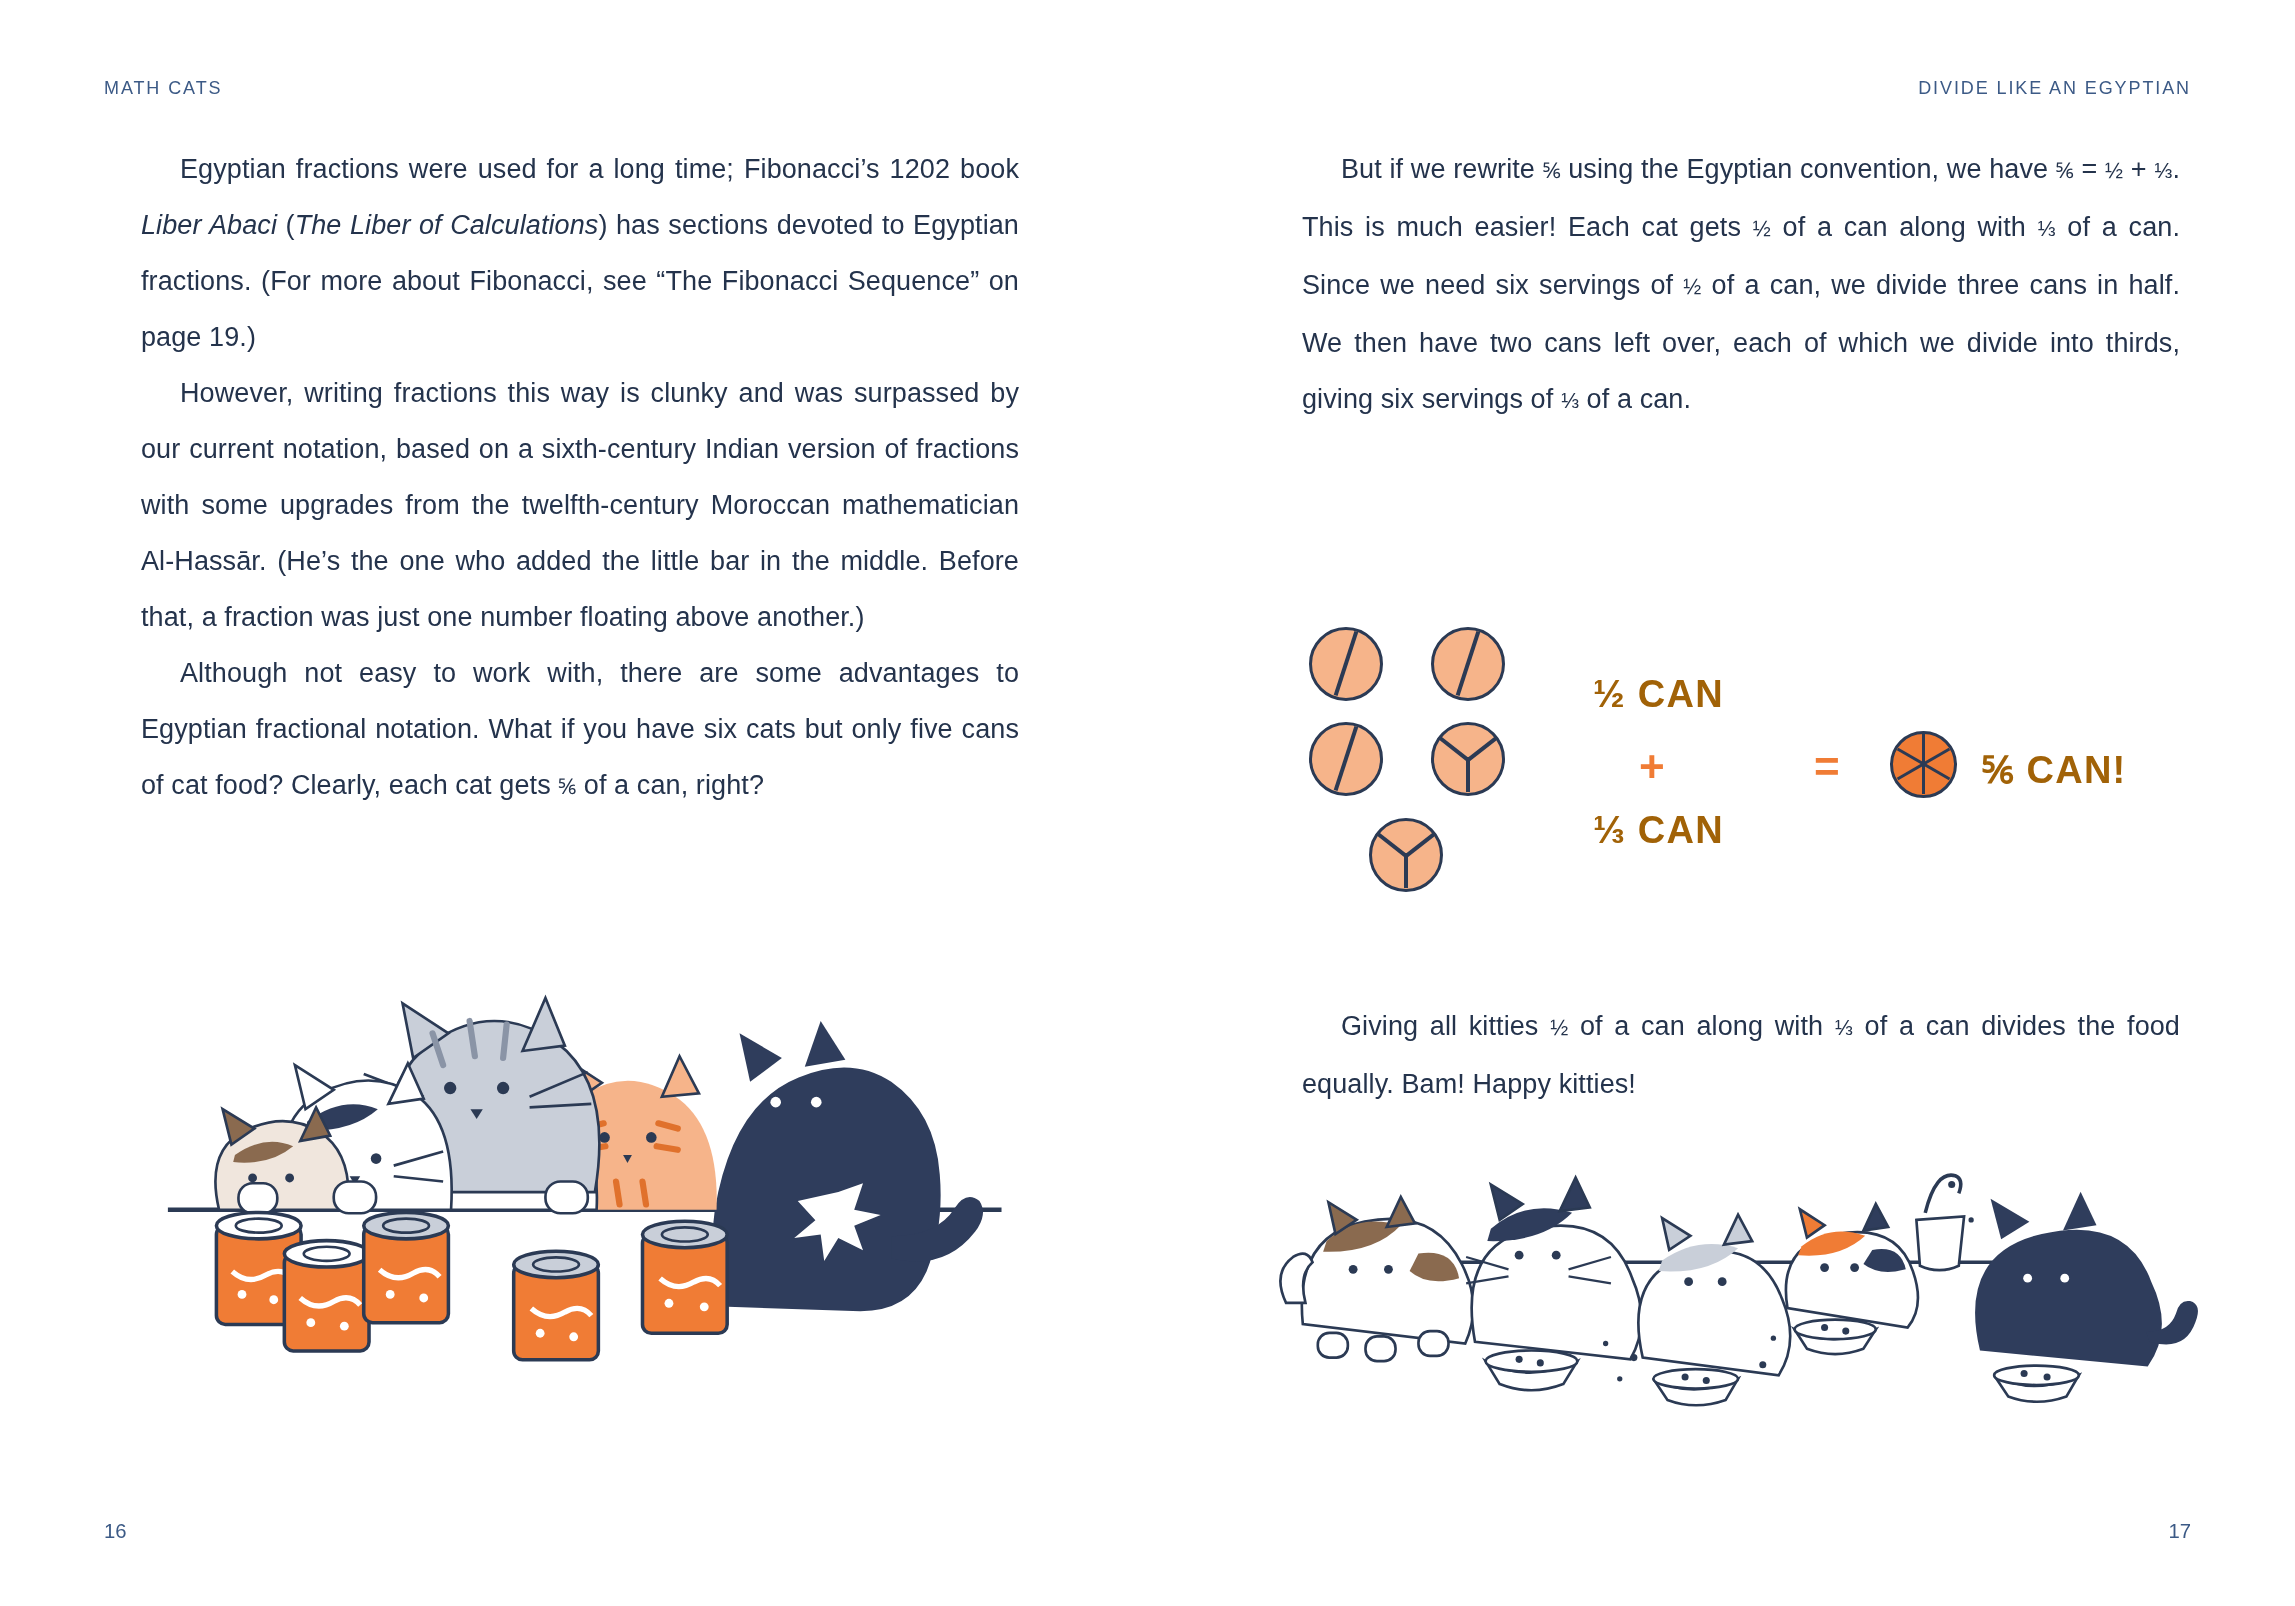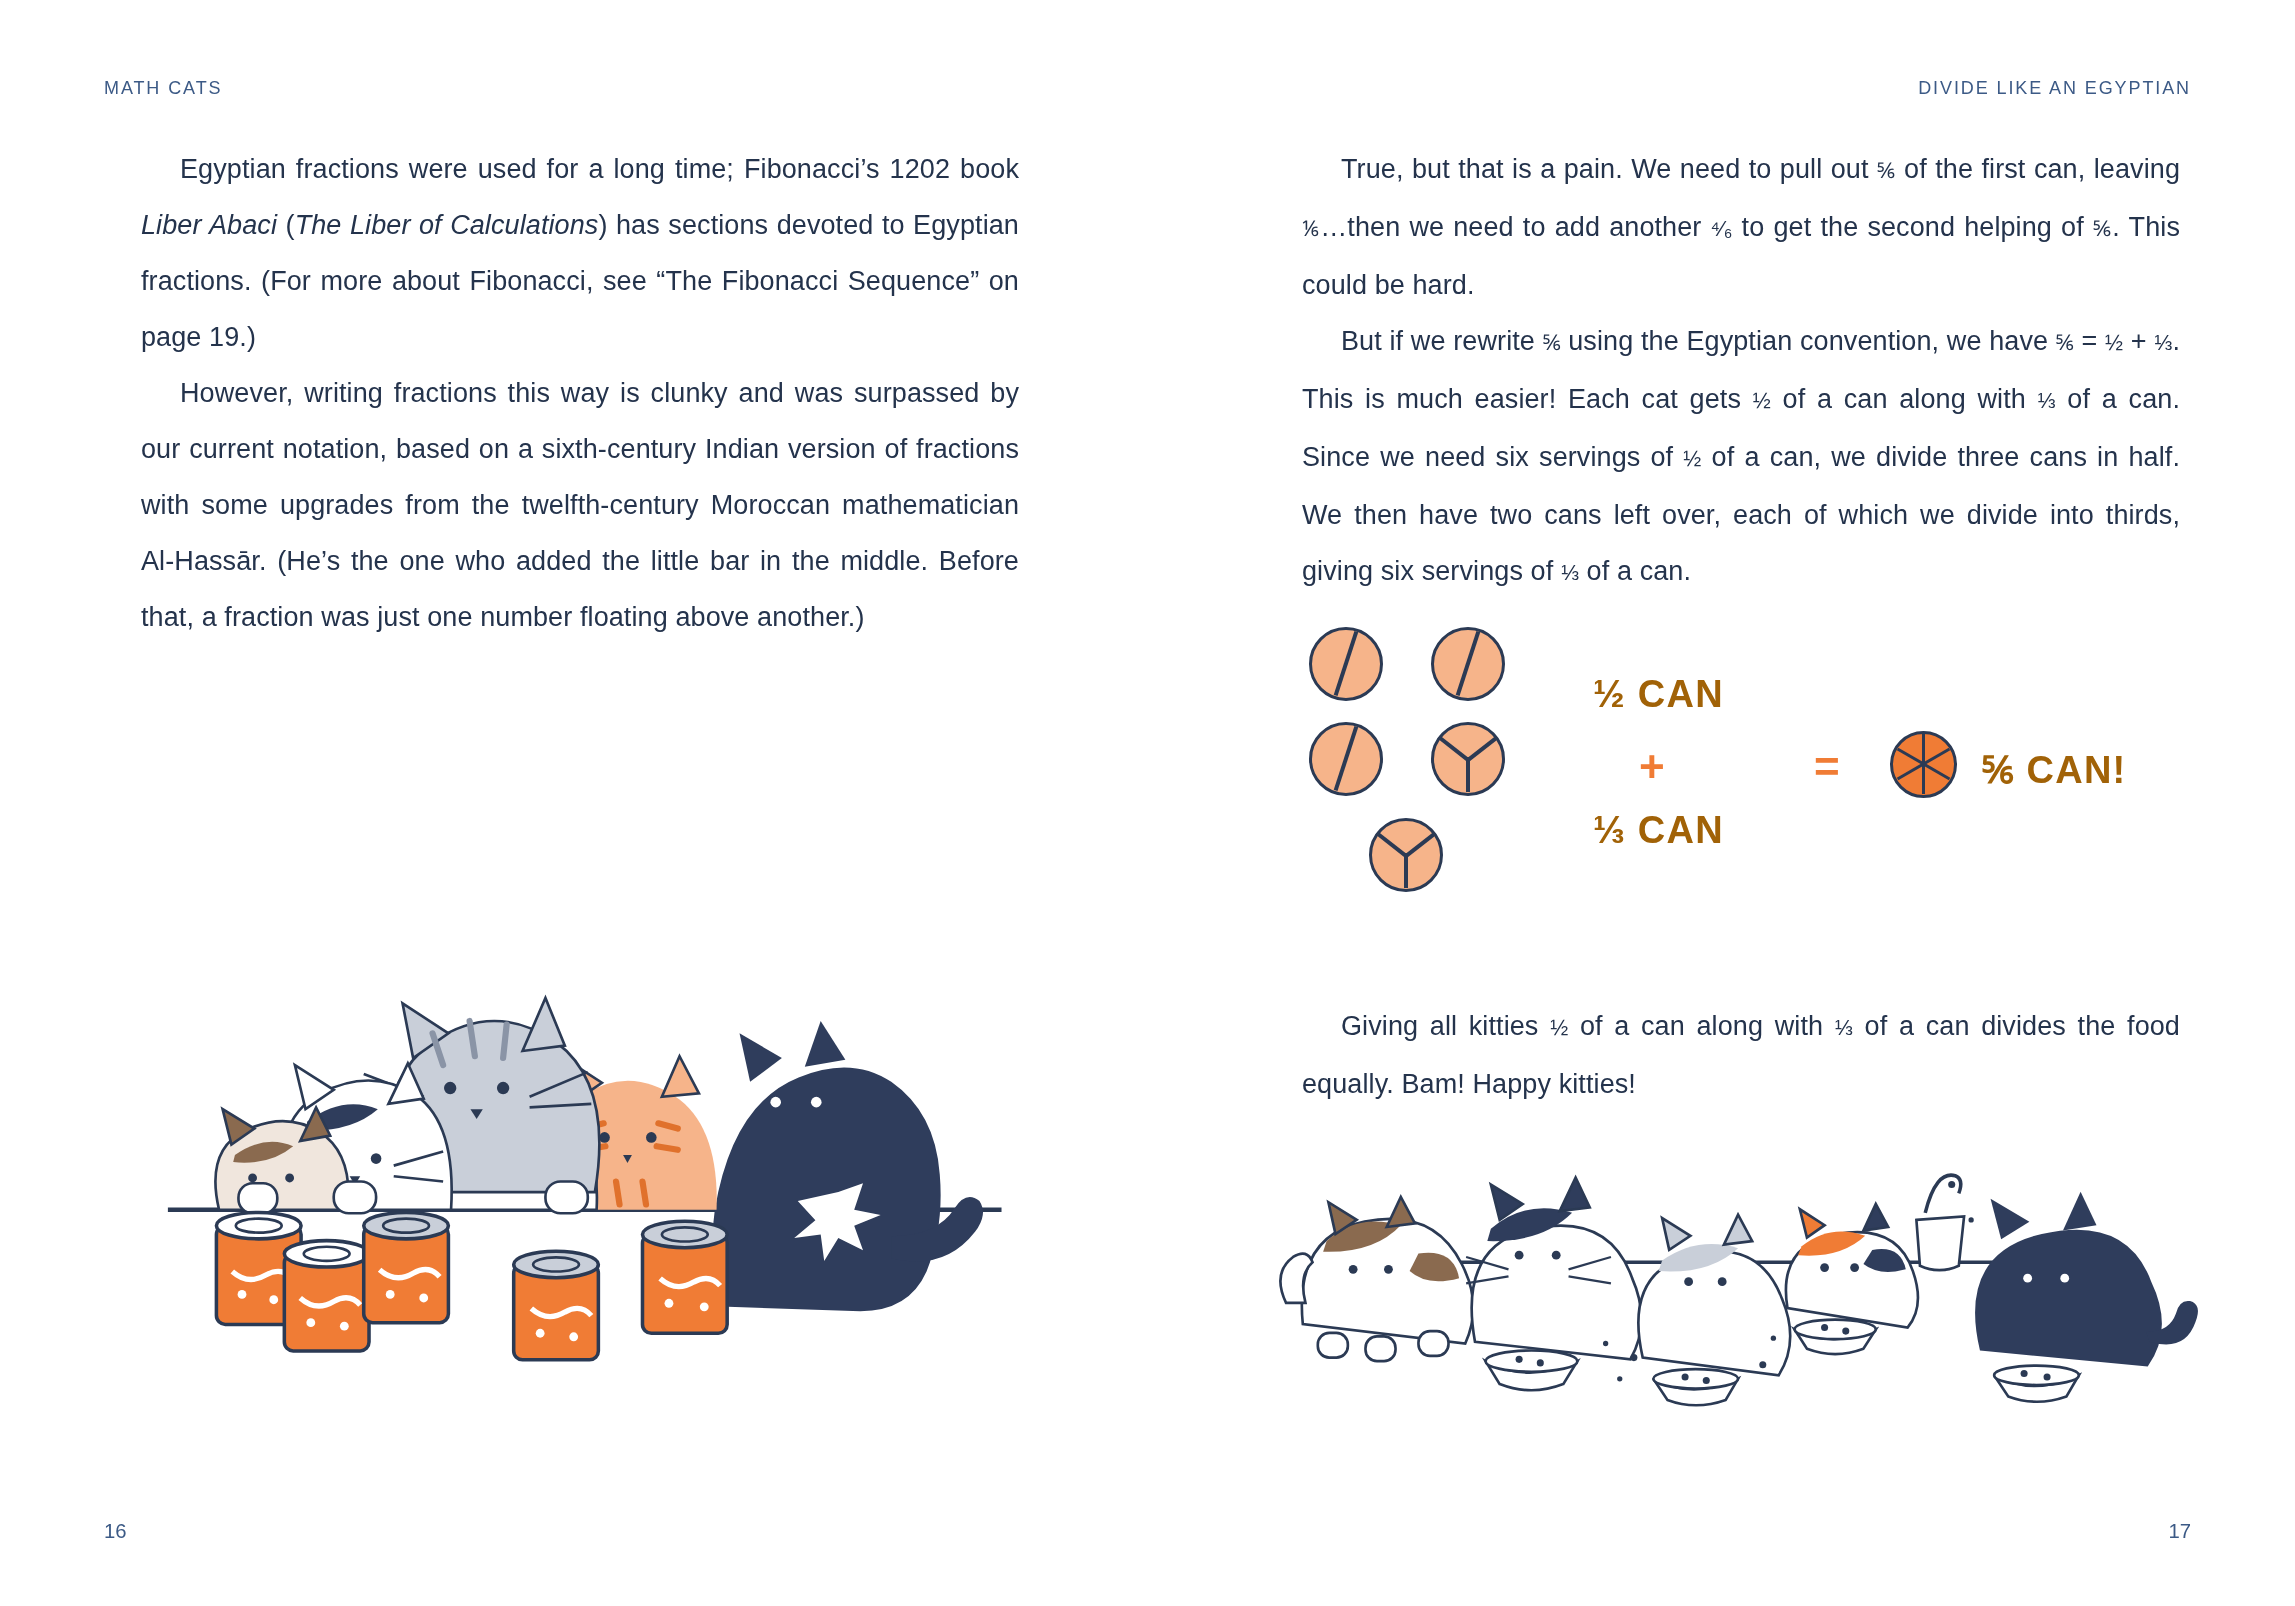--- a/index.html
+++ b/index.html
@@ -175,20 +175,21 @@
 
 <div class="spread">
 
   <div class="runhead left">MATH CATS</div>
 
   <div class="col left">
     <p class="body indent">
       <span>Egyptian fractions were used for a long time; Fibonacci’s 1202 book <span class="ital">Liber Abaci</span> (<span class="ital">The Liber of Calculations</span>) has sections devoted to Egyptian fractions. (For more about Fibonacci, see “The Fibonacci Sequence” on page 19.)</span>
     </p>
     <p class="body indent">However, writing fractions this way is clunky and was sur­passed by our current notation, based on a sixth-century Indian version of fractions with some upgrades from the twelfth-century Moroccan mathematician Al-Hassār. (He’s the one who added the little bar in the middle. Before that, a fraction was just one number floating above another.)</p>
+    <p class="body indent">Although not easy to work with, there are some advantages to Egyptian fractional notation. What if you have six cats but only five cans of cat food? Clearly, each cat gets <span class="frac">⅚</span> of a can, right?</p>
   </div>
 
   <div class="illus-left">
     <svg viewBox="0 0 1020 560" width="901" height="494" xmlns="http://www.w3.org/2000/svg">
 
       <line x1="40" y1="350" x2="985" y2="350" stroke="#2b3a54" stroke-width="5"></line>
 
       <path d="M660 350 q20 -120 95 -150 q60 -25 105 5 q50 35 55 105 q5 60 -15 110 q-20 45 -75 45 l-150 -5 q-25 -40 -15 -110 z" fill="#2f3d5c"></path>
       <path d="M700 205 l-12 -55 l48 28 z" fill="#2f3d5c"></path>
       <path d="M762 188 l18 -52 l28 44 z" fill="#2f3d5c"></path>
@@ -313,21 +314,20 @@
         <circle cx="648" cy="460" r="5" fill="#ffffff"></circle>
       </g>
     </svg>
   </div>
 
   <div class="folio left">16</div>
 
   <div class="runhead right">DIVIDE LIKE AN EGYPTIAN</div>
 
   <div class="col right">
-    <p class="body indent">True, but that is a pain. We need to pull out <span class="frac">⅚</span> of the first can, leaving <span class="frac">⅙</span>…then we need to add another <span class="frac">⁴⁄₆</span> to get the second helping of <span class="frac">⅚</span>. This could be hard.</p>
     <p class="body indent">But if we rewrite <span class="frac">⅚</span> using the Egyptian convention, we have <span class="frac">⅚</span> = <span class="frac">½</span> + <span class="frac">⅓</span>. This is much easier! Each cat gets <span class="frac">½</span> of a can along with <span class="frac">⅓</span> of a can. Since we need six servings of <span class="frac">½</span> of a can, we divide three cans in half. We then have two cans left over, each of which we divide into thirds, giving six servings of <span class="frac">⅓</span> of a can.</p>
   </div>
 
   <div class="diagram">
     <div class="can half" style="left:7px; top:8.8px;">
       <span class="line l1"></span>
     </div>
     <div class="can half" style="left:129px; top:8.8px;">
       <span class="line l1"></span>
     </div>

